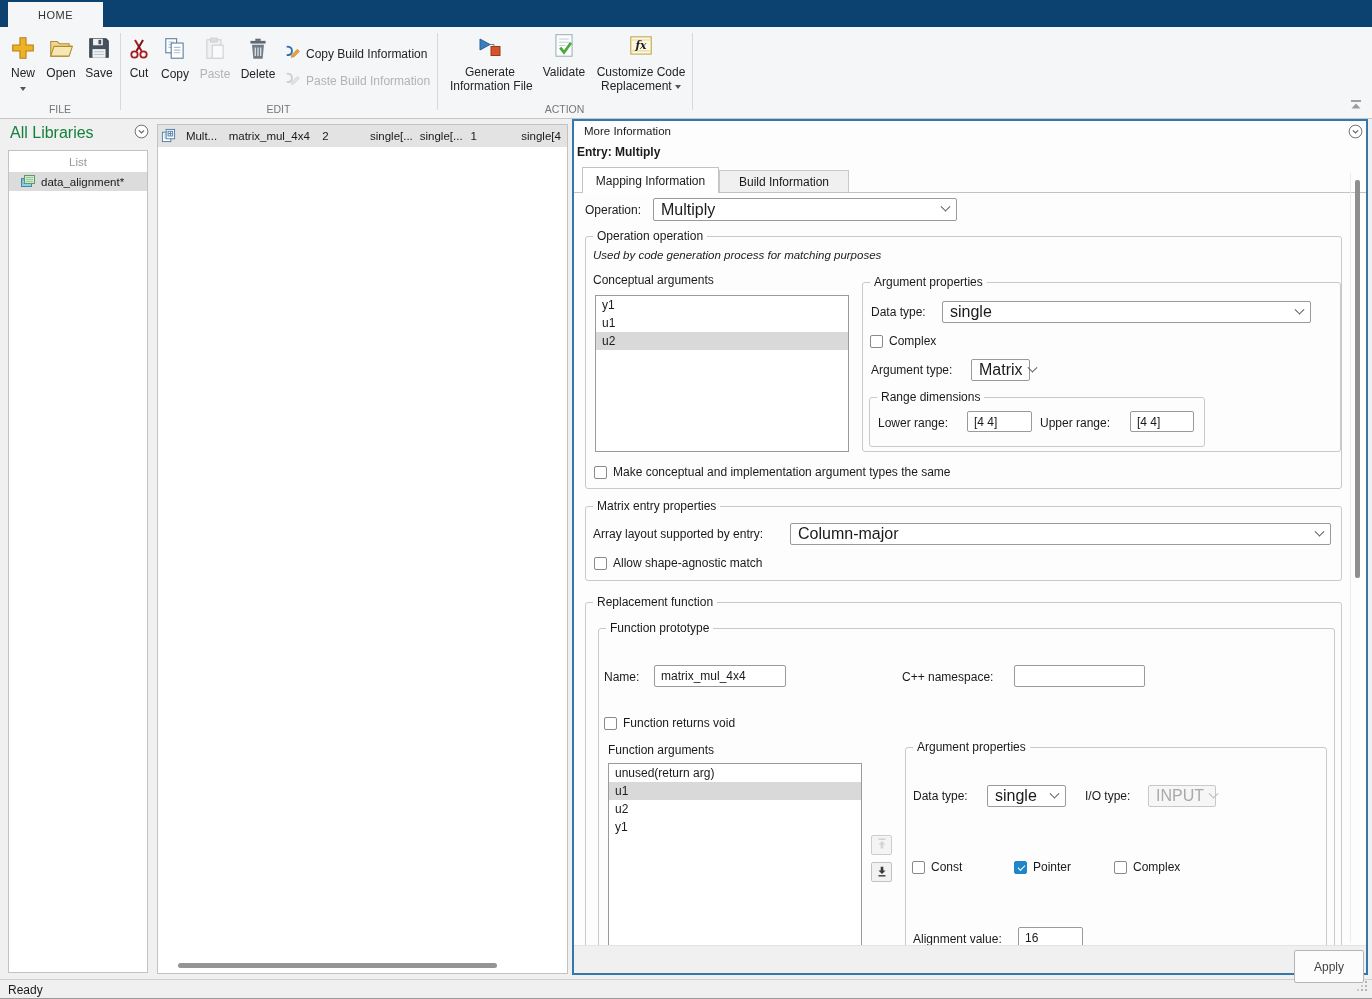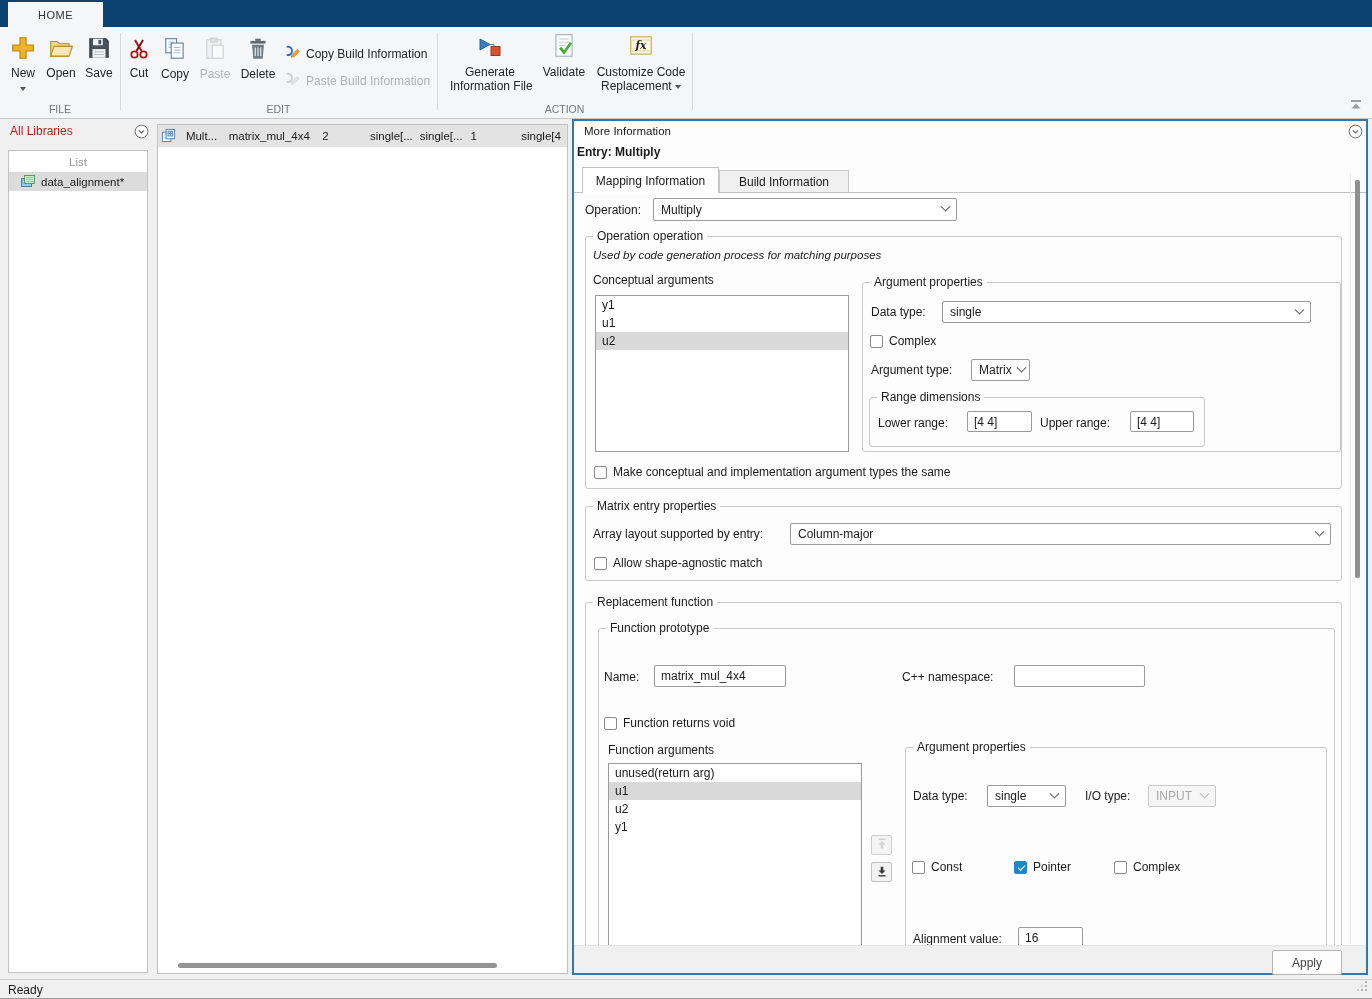--- a/index.html
+++ b/index.html
@@ -20,21 +20,21 @@
   .rbtn { position:absolute; text-align:center; color:#252525; cursor:default; }
   .rbtn .lbl { margin-top:2px; font-size:12px; white-space:nowrap; }
   .rbtn.disabled .lbl { color:#b3b3b3; }
   .rbtn.disabled svg { opacity:.45; filter:grayscale(1); }
   .caret-down { display:inline-block; width:0; height:0; border-left:3.5px solid transparent; border-right:3.5px solid transparent; border-top:4px solid #555; vertical-align:middle; }
   .smallbtn { position:absolute; display:flex; align-items:center; gap:5px; white-space:nowrap; color:#252525; }
   .smallbtn.disabled { color:#b3b3b3; }
   .smallbtn.disabled svg { opacity:.5; filter:grayscale(1); }
   .collapse-ribbon { position:absolute; right:8px; bottom:4px; }
   
-  .lib-title { position:absolute; left:10px; top:124px; font-size:12px; color:#b91c1c; }
+  .lib-title { position:absolute; left:10px; top:124px; font-size:16px; color:#15803d; }
   .chev-circle { position:absolute; }
   .lib-box { position:absolute; left:8px; top:150px; width:140px; height:823px; background:#fff; border:1px solid #c2c2c2; }
   .lib-box .list-hdr { text-align:center; padding-top:5px; color:#9a9a9a; font-size:11.5px; }
   .lib-item { margin-top:4px; height:19px; background:#dcdcdc; display:flex; align-items:center; gap:5px; padding-left:11px; font-size:11.5px; }
   
   .tbl { position:absolute; left:157px; top:124px; width:411px; height:850px; background:#fff; border:1px solid #c2c2c2; }
   .tbl-hdr { display:flex; height:24px; border-bottom:1px solid #d0d0d0; align-items:stretch; }
   .tbl-hdr .cell { color:#8a8a8a; font-size:11.5px; display:flex; align-items:center; justify-content:center; border-right:1px solid #dcdcdc; overflow:hidden; white-space:nowrap; }
   .tbl-row { display:flex; height:22px; background:#e3e3e3; align-items:center; }
   .tbl-row .cell { padding-left:4px; font-size:11.5px; white-space:nowrap; overflow:hidden; }
@@ -43,41 +43,41 @@
   .panel { position:absolute; left:572px; top:119px; width:796px; height:856px; background:#fdfdfd;
     border:2px solid var(--c-accent,#3377ad); }
   .panel .hdr-title { position:absolute; left:10px; top:4px; font-size:11.5px; }
   .panel .entry-title { position:absolute; left:3px; top:24px; font-weight:bold; font-size:12px; }
   .tab { position:absolute; display:flex; align-items:center; justify-content:center; font-size:12px; }
   .tab.active { left:8px; top:46px; width:137px; height:26px; background:#fff; border:1px solid #c2c2c2; border-bottom:none; z-index:3; }
   .tab.inactive { left:145px; top:49px; width:130px; height:23px; background:#f0f0f0; border:1px solid #c9c9c9; border-bottom:none; z-index:1; }
   .tabline { position:absolute; left:0; right:0; top:71px; height:1px; background:#c2c2c2; z-index:2; }
   .flabel { position:absolute; white-space:nowrap; font-size:12px; color:#1a1a1a;text-align:center; }
   .dd { position:absolute; background:#fff; border:1px solid #9a9a9a; border-radius:2px;
-    display:flex; align-items:center; justify-content:space-between; padding:9px 7px; font-size:12px;text-align:center; }
+    display:flex; align-items:center; justify-content:space-between; padding:9px 7px; font-size:16px;text-align:center; }
   .dd .chev { width:7px; height:7px; border-right:1.3px solid #5a5a5a; border-bottom:1.3px solid #5a5a5a; transform:rotate(45deg) translate(-2px,-2px); flex:none; margin-left:6px; }
   .dd.disabled { color:#a9a9a9; background:#f6f6f6; border-color:#c9c9c9; }
   .dd.disabled .chev { border-color:#b9b9b9; }
   .tin { position:absolute; background:#fff; border:1px solid #9a9a9a; border-radius:2px; padding:3px 6px; font-size:12px; white-space:nowrap; overflow:hidden; }
   .grp { position:absolute; border:1px solid #c9c9c9; border-radius:3px; }
   .grp > .lg { position:absolute; top:-8px; left:7px; background:#fdfdfd; padding:0 4px; font-size:12px; white-space:nowrap; }
   .note { position:absolute; font-style:italic; font-size:11.5px; white-space:nowrap; }
   .lbox { position:absolute; background:#fff; border:1px solid #9a9a9a; overflow:hidden; }
   .lbox .it { height:18px; line-height:18px; padding-left:6px; font-size:12px; white-space:nowrap; }
   .lbox .it.sel { background:var(--c-selected,#d9d9d9); }
   .cbrow { position:absolute; display:flex; align-items:center; gap:6px; white-space:nowrap; font-size:12px; }
   .cb { width:13px; height:13px; border:1px solid #8a8a8a; border-radius:2px; background:#fff; flex:none; position:relative; }
   .cb.checked { background:var(--c-check,#1f86c9); border-color:var(--c-check,#1f86c9); }
   .cb.checked::after { content:""; position:absolute; left:2.5px; top:3px; width:6px; height:3px;
     border-left:1.8px solid #fff; border-bottom:1.8px solid #fff; transform:rotate(-45deg); }
   .sqbtn { position:absolute; width:21px; height:20px; background:#f2f2f2; border:1px solid #c2c2c2; border-radius:2px; display:flex; align-items:center; justify-content:center; }
   .vthumb { position:absolute; right:6px; top:59px; width:5px; height:398px; background:#8f8f8f; border-radius:2px; z-index:7; }
   .vtrack { position:absolute; right:1px; top:52px; bottom:30px; width:15px; border-left:1px solid #ececec; z-index:6; }
   .applybar { position:absolute; left:0; right:0; bottom:0; height:28px; background:#f0f0f0; border-top:1px solid #e3e3e3; z-index:5; }
-  .applybtn { position:absolute; right:24px; top:4px; width:70px; height:25px; background:#fcfcfc; border:1px solid #b5b5b5; border-radius:2px; display:flex; align-items:center; justify-content:center; color:#444; }
+  .applybtn { position:absolute; right:2px; top:4px; width:70px; height:33px; background:#fcfcfc; border:1px solid #b5b5b5; border-radius:2px; display:flex; align-items:center; justify-content:center; color:#444; }
   .clip { position:absolute; inset:0; overflow:hidden; }
   
   .statusbar { position:absolute; left:0; right:0; top:979px; height:20px; background:#f0f0f0; border-top:1px solid #cfcfcf; }
   .statusbar .txt { position:absolute; left:8px; top:3px; font-size:12px; }
   .grip { position:absolute; right:4px; bottom:4px; }
 </style>
 </head>
 <body>
 
 <div class="win" style="--c-titlebar: #0c4270; --c-accent: #3377ad; --c-check: #1f86c9; --c-selected: #d9d9d9;">

